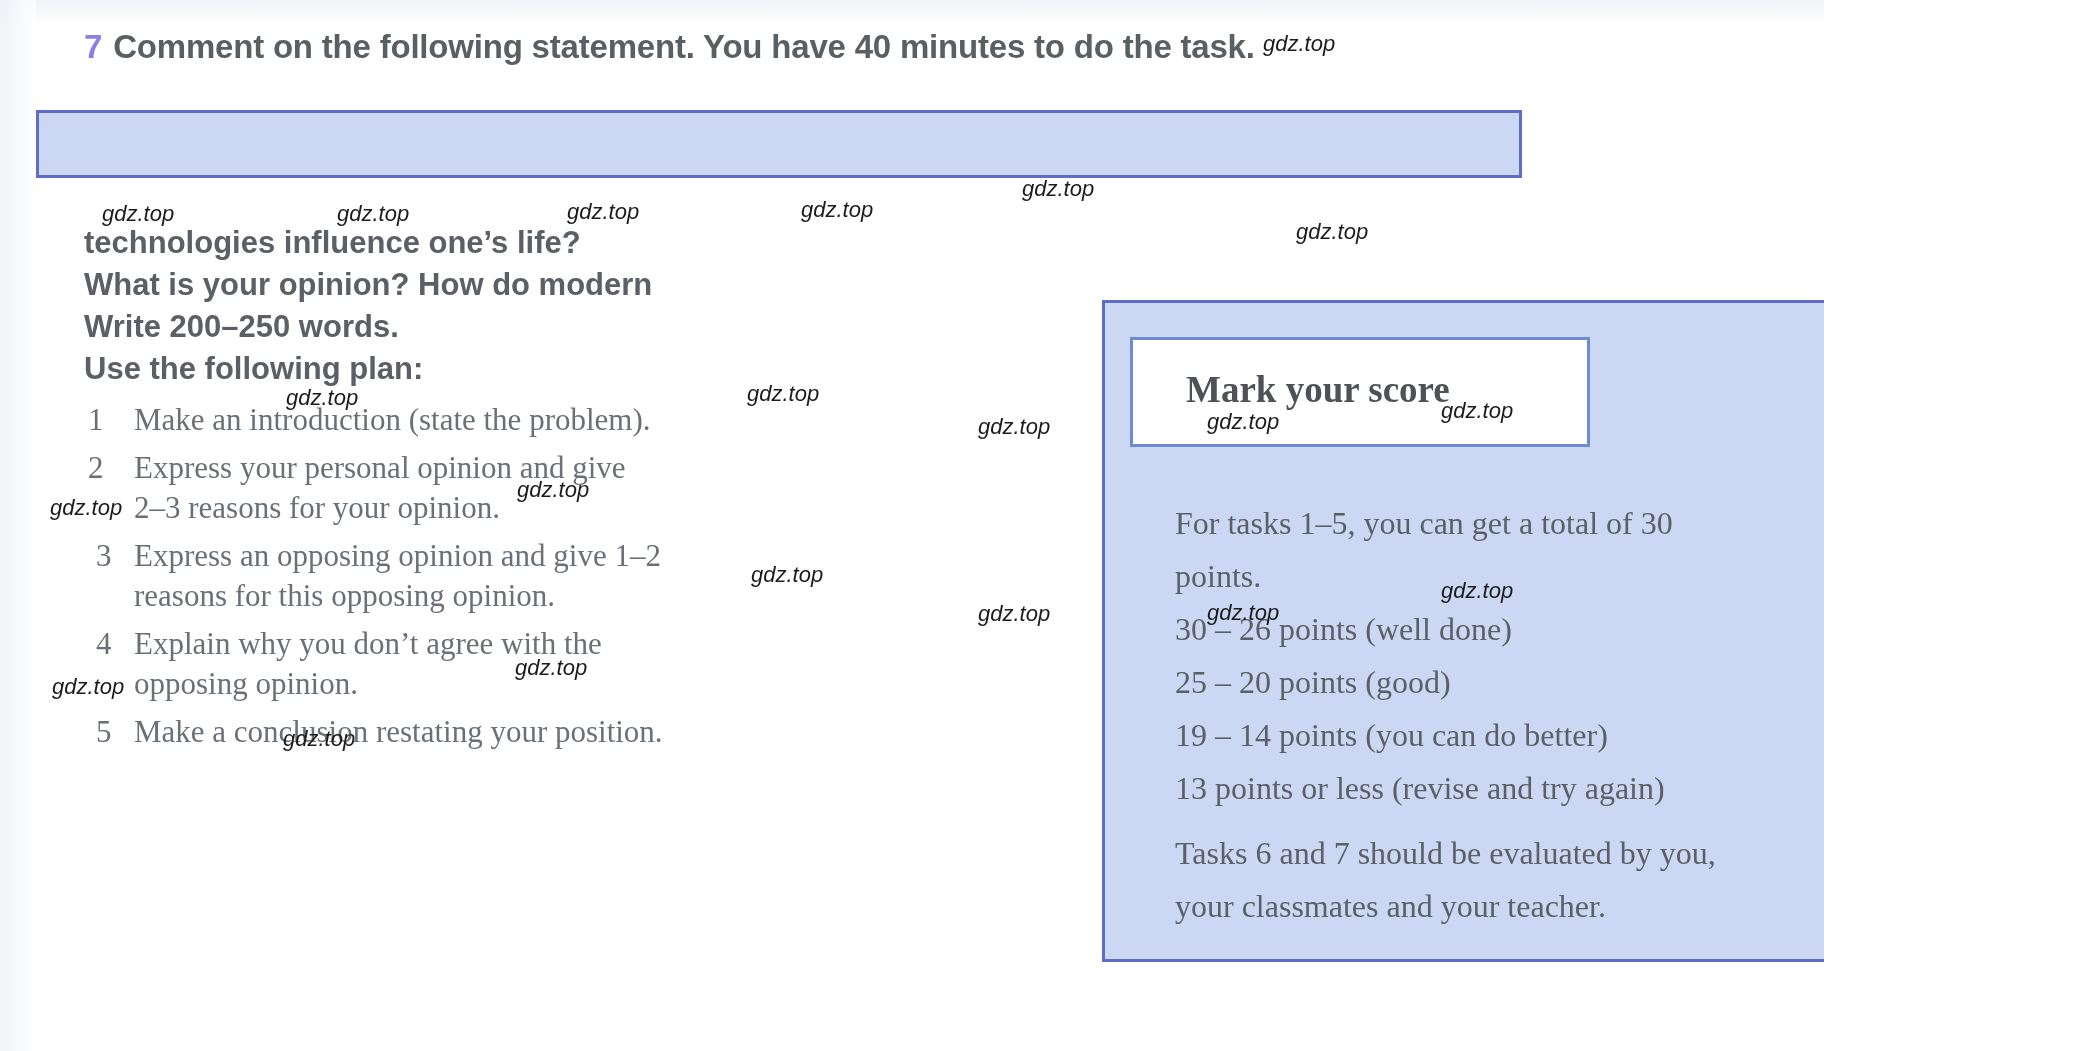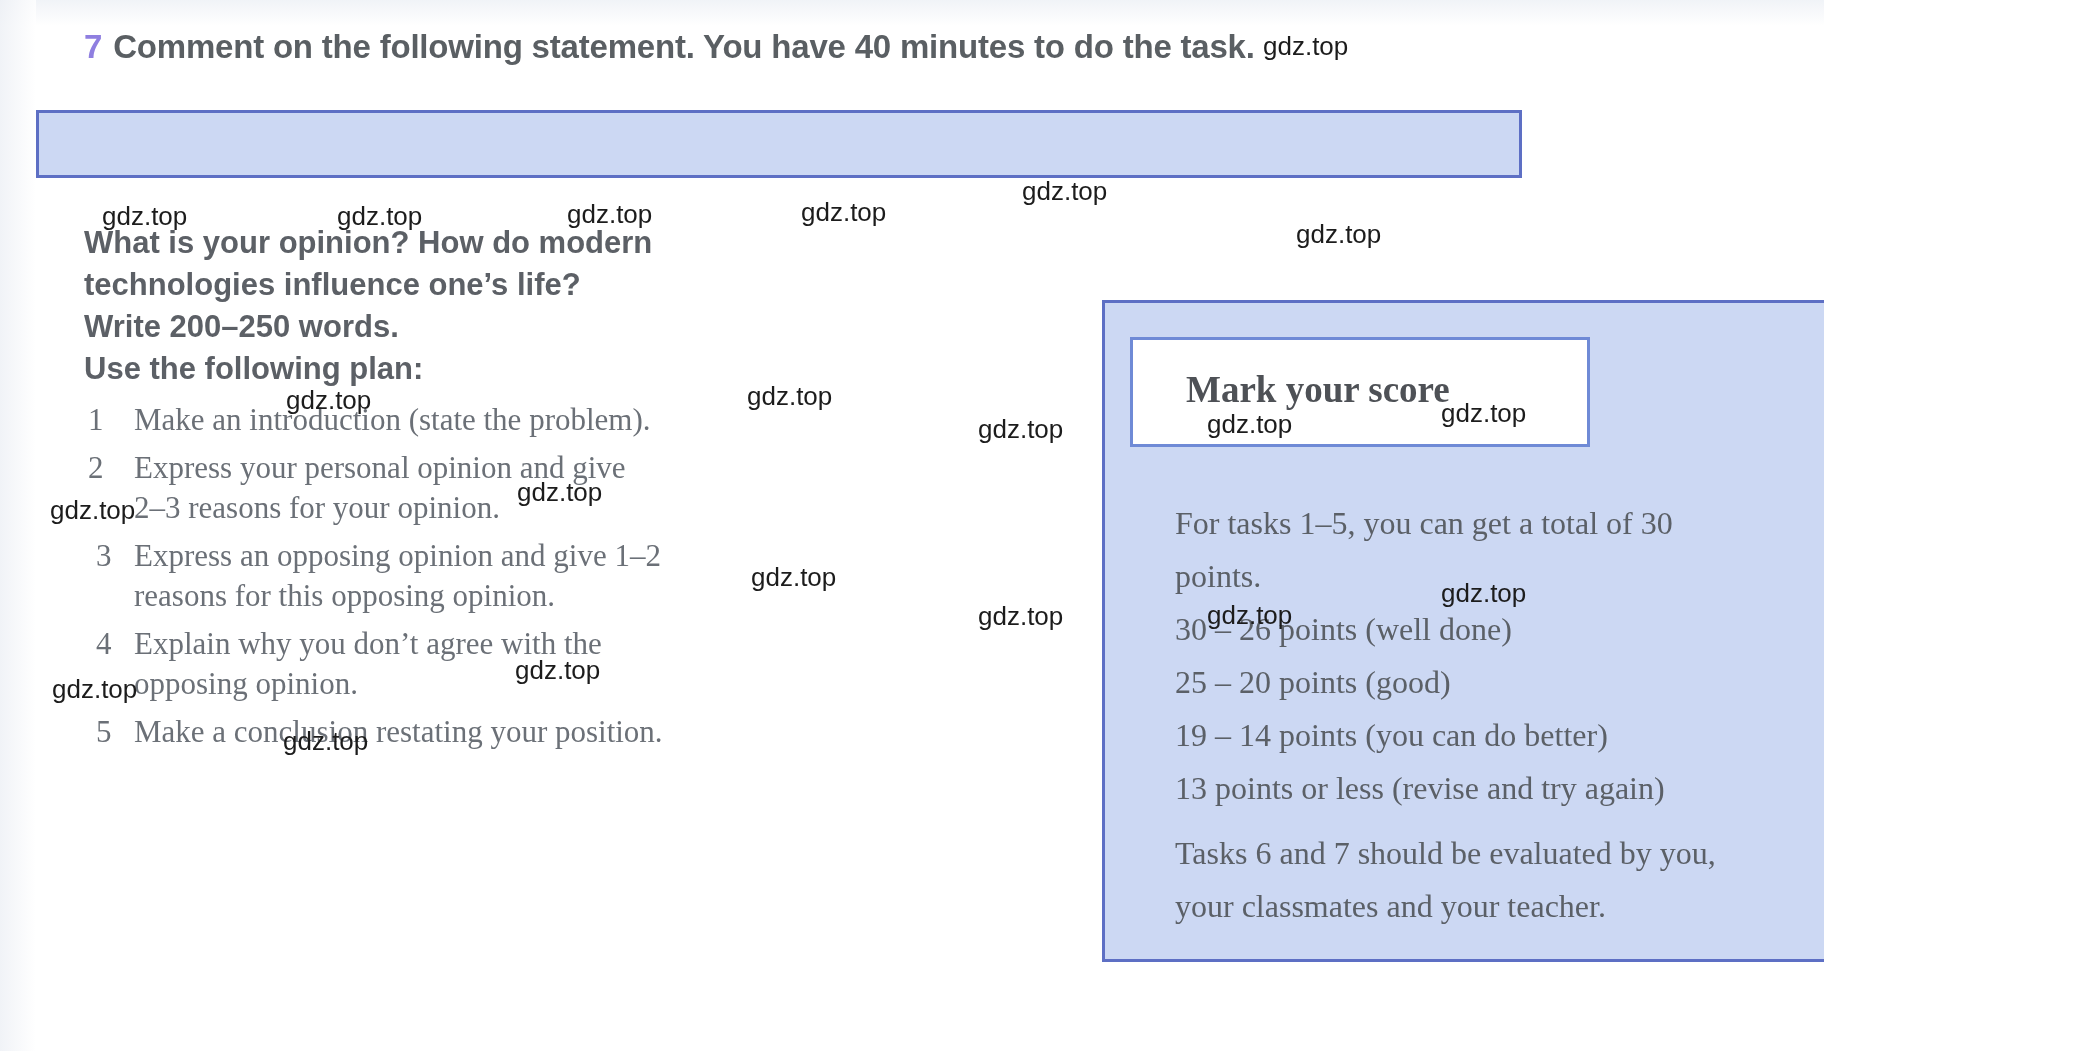--- a/index.html
+++ b/index.html
@@ -169,43 +169,44 @@
     top: 1000px;
     font-family: "Liberation Sans", sans-serif;
     font-size: 28px;
     color: #6e7378;
   }
 
   
   .wm {
     position: absolute;
     font-family: "Liberation Sans", sans-serif;
-    font-size: 26px;
+    font-size: 22px;
     color: #1c1c1c;
     white-space: nowrap;
     pointer-events: none;
+    font-style: italic;
   }
 </style>
 </head>
 <body>
 
 <div id="page">
 
   <div class="scan-tint-top"></div>
   <div class="scan-tint-left"></div>
 
   <div class="task-heading">
     <span class="task-num">7</span><span>Comment on the following statement. You have 40 minutes to do the task.</span>
   </div>
 
   <div class="statement-box"></div>
 
   <div class="prompt-block">
+    <div class="pline">technologies influence one’s life?</div>
     <div class="pline">What is your opinion?  How do modern</div>
-    <div class="pline">technologies influence one’s life?</div>
     <div class="pline">Write 200–250 words.</div>
     <div class="pline">Use the following plan:</div>
   </div>
 
   <div class="plan-list">
 
     <div class="plan-item">
       <div class="num">1</div>
       <div class="body">
         <div class="lastline">Make an introduction (state the problem).</div>

